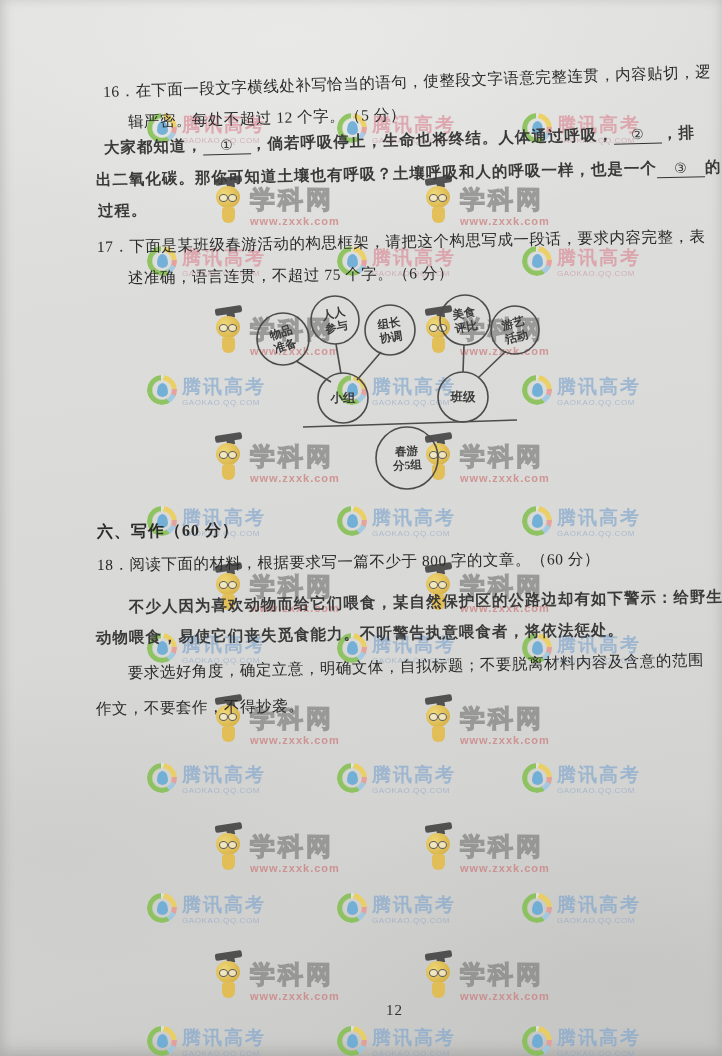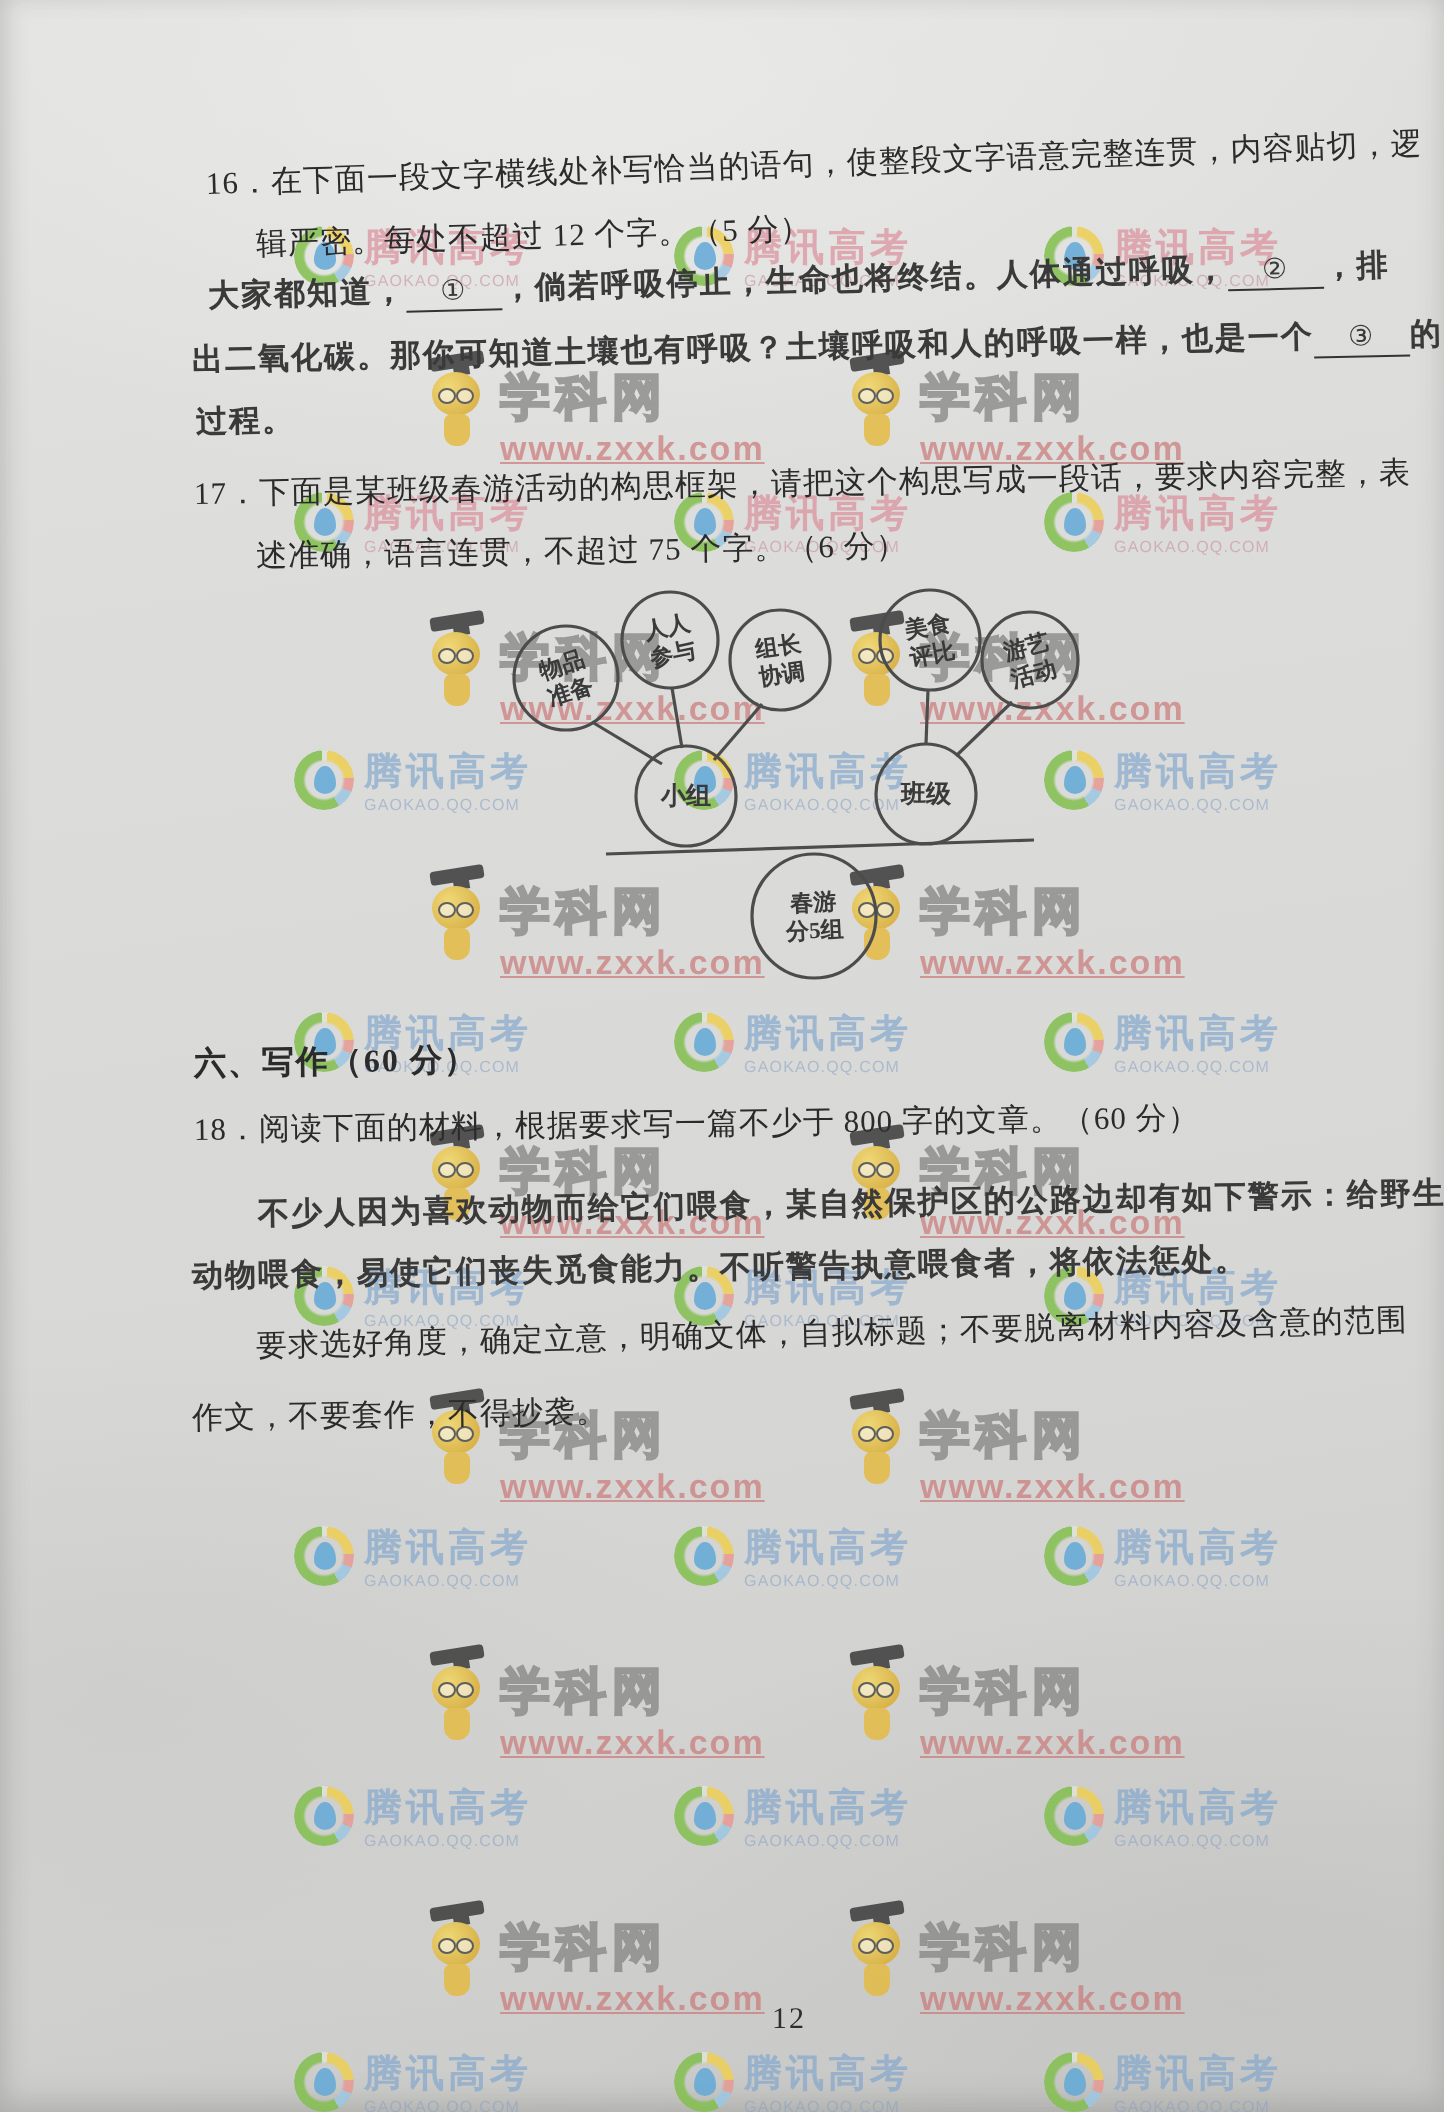--- a/index.html
+++ b/index.html
@@ -41,22 +41,22 @@
   .zhead{position:absolute;top:10px;left:3px;width:24px;height:22px;border-radius:50%;
          background:radial-gradient(circle at 35% 35%,#f4d967,#d9ab2f 80%);}
   .zhead::before,.zhead::after{content:'';position:absolute;top:8px;width:7px;height:6px;
          border:1px solid #4a4a4a;border-radius:50%;background:rgba(255,255,255,.6);}
   .zhead::before{left:3px;} .zhead::after{right:3px;}
   .zbody{position:absolute;top:31px;left:9px;width:13px;height:16px;background:#e4bb43;
          border-radius:4px 4px 6px 6px;}
   .zcol{display:flex;flex-direction:column;line-height:1;margin-top:11px;}
   .z-title{font-family:"Liberation Sans","DejaVu Sans",sans-serif;font-size:25px;font-weight:700;
            letter-spacing:3px;color:rgba(244,244,242,.25);-webkit-text-stroke:1.2px rgba(128,128,126,.85);}
-  .z-url{font-family:"Liberation Sans","DejaVu Sans",sans-serif;font-size:17px;font-weight:700;
-         letter-spacing:1px;color:rgba(201,118,118,.8);margin-top:4px;text-decoration:underline;}
+  .z-url{font-family:"Liberation Sans","DejaVu Sans",sans-serif;font-size:11px;font-weight:700;
+         letter-spacing:1px;color:rgba(201,118,118,.8);margin-top:4px;}
   
   #diagram{position:absolute;left:240px;top:280px;}
   
   #page-number{position:absolute;left:386px;top:1002px;font-size:15px;color:#2e2e2e;letter-spacing:1px;}
   #brand{position:absolute;left:574px;top:1012px;line-height:1;
          font-family:"Liberation Sans","DejaVu Sans",sans-serif;text-align:left;}
   #brand .b-name{font-size:24px;font-weight:700;letter-spacing:1px;color:#c41212;
      text-shadow:-1.5px -1.5px 0 #fff,1.5px -1.5px 0 #fff,-1.5px 1.5px 0 #fff,1.5px 1.5px 0 #fff,0 1.5px 0 #fff,0 -1.5px 0 #fff;}
   #brand .b-url{display:block;font-size:15.5px;font-weight:700;margin-top:2px;
      text-shadow:-1.2px -1.2px 0 #fff,1.2px -1.2px 0 #fff,-1.2px 1.2px 0 #fff,1.2px 1.2px 0 #fff;}

